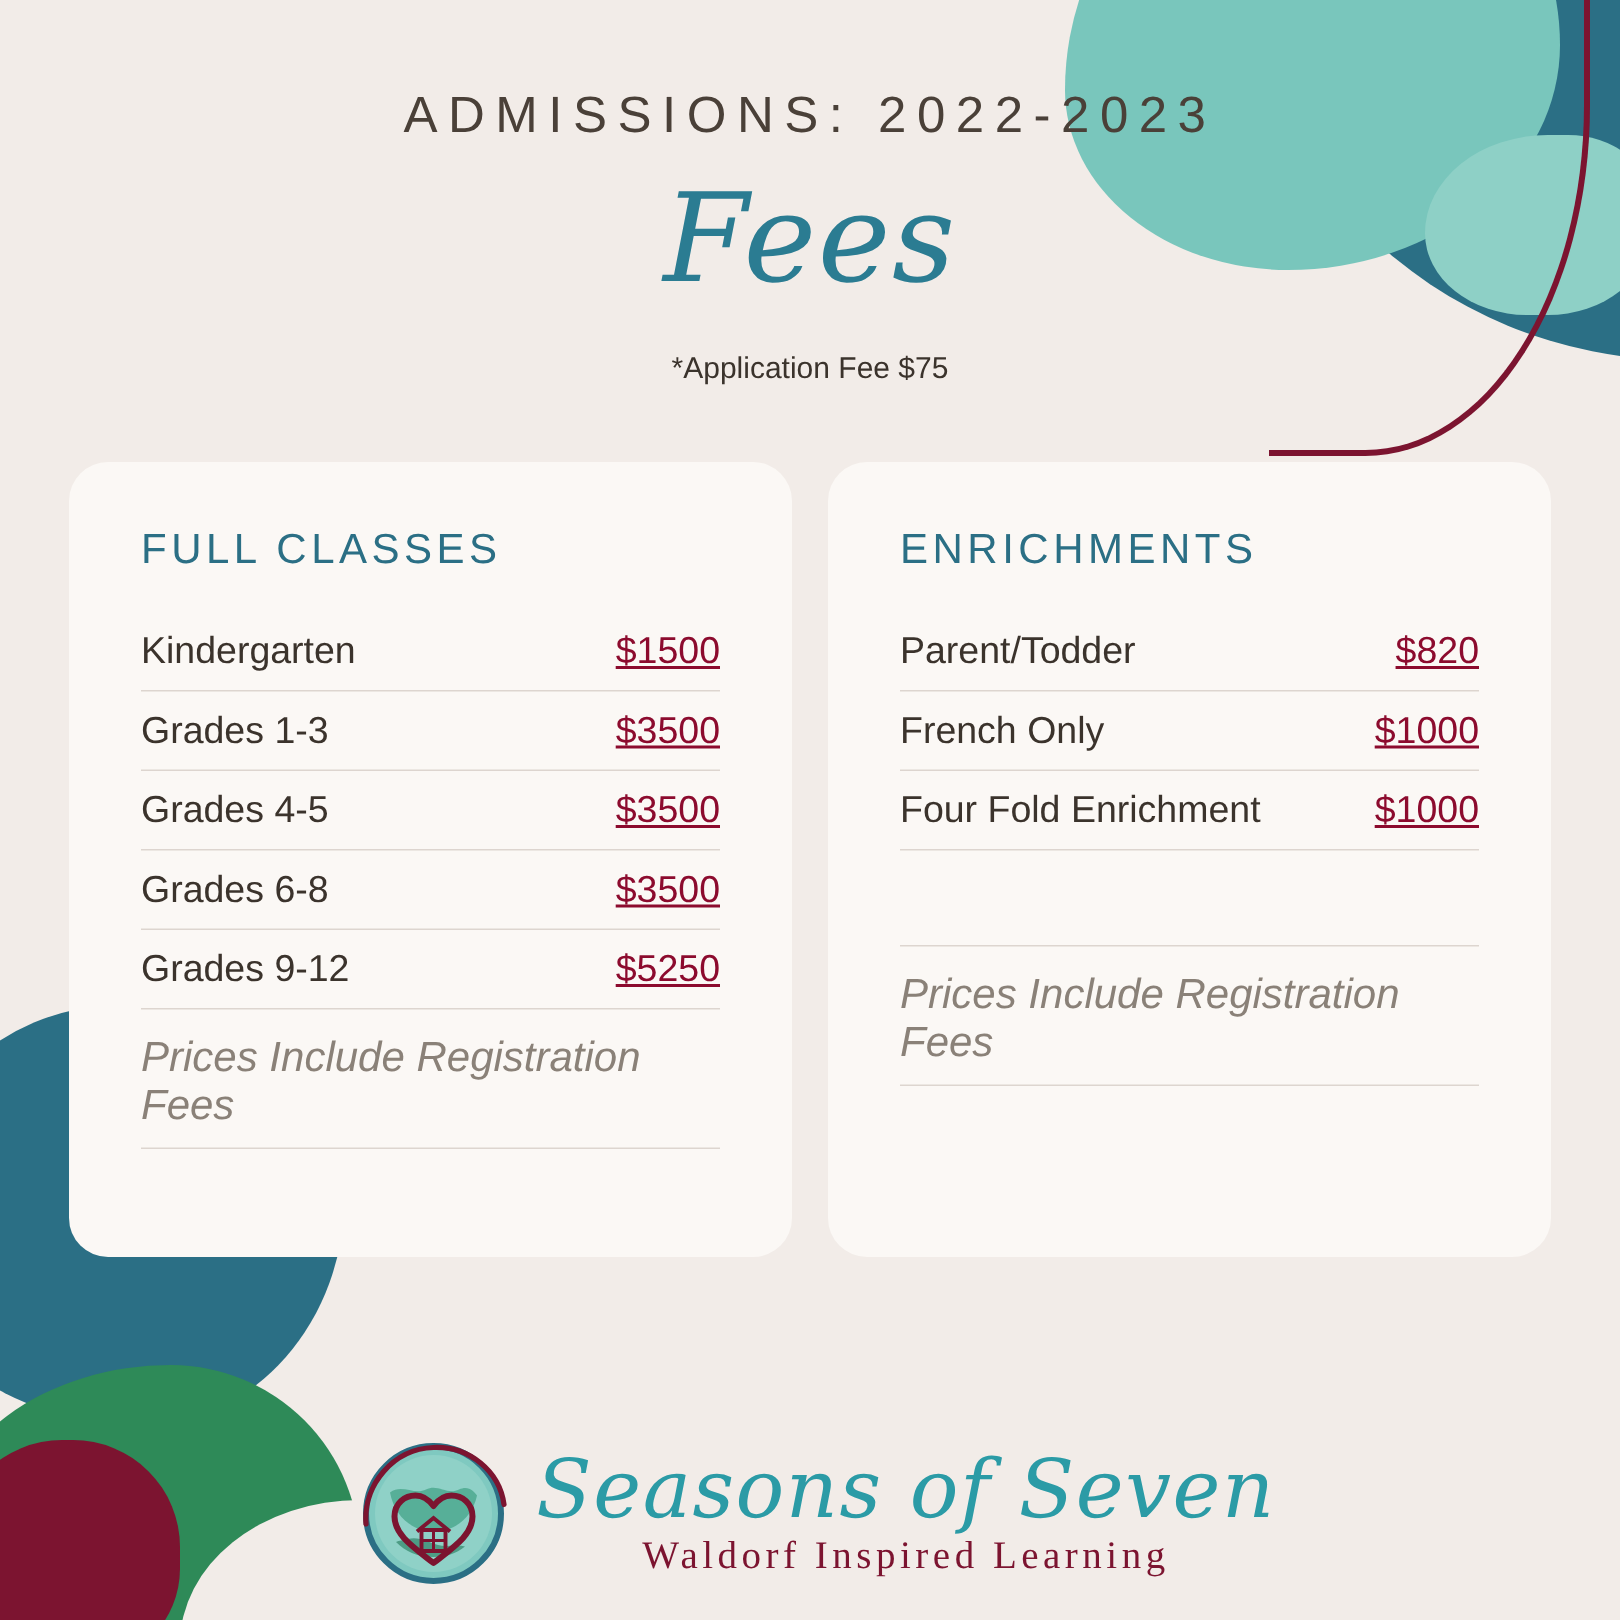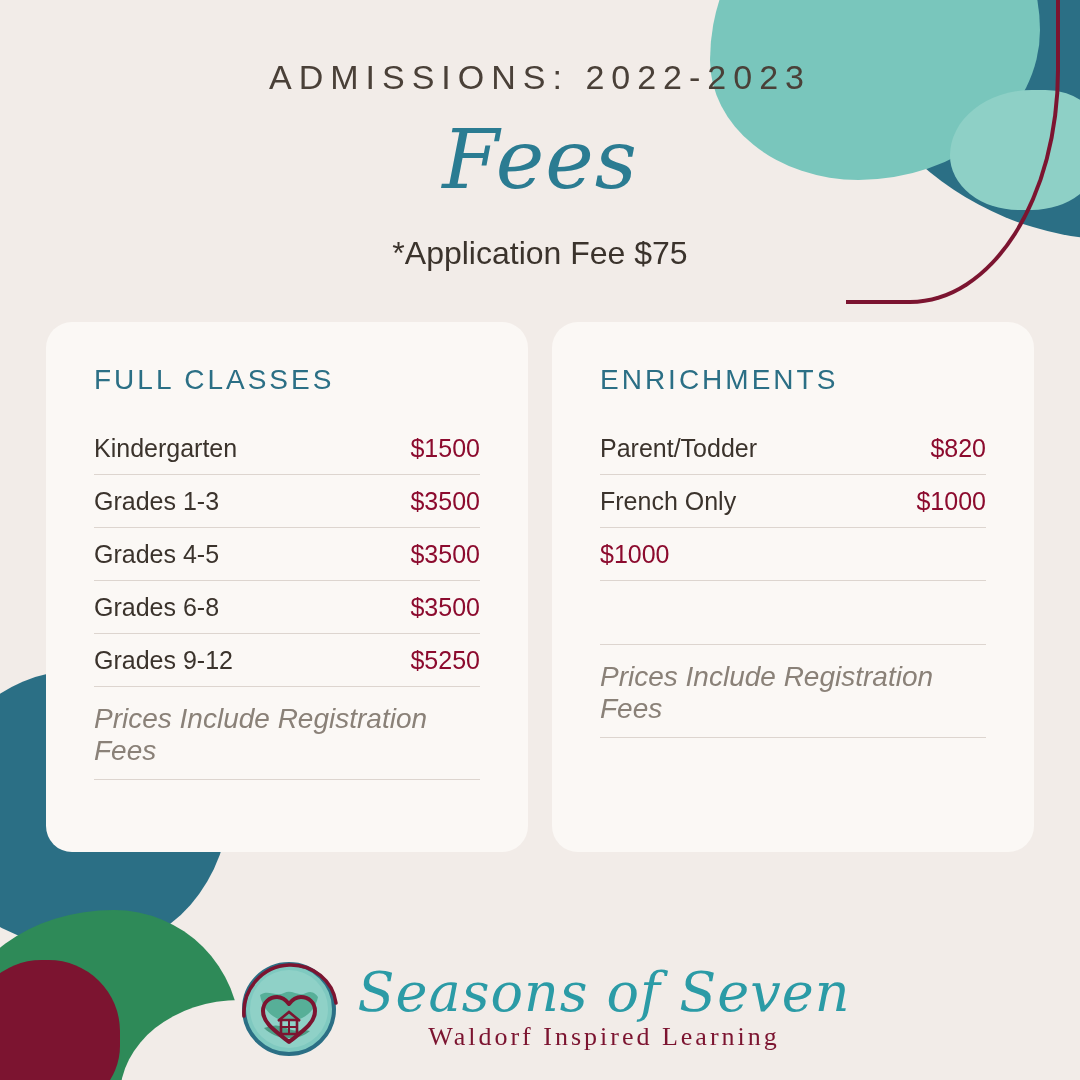--- a/index.html
+++ b/index.html
@@ -94,21 +94,21 @@
     font-family: "DejaVu Serif", serif;
     font-style: italic;
     font-size: 82px;
     color: #2b7c92;
     margin-top: 22px;
     letter-spacing: 1px;
     line-height: 1;
   }
   .app-fee {
     font-family: "Liberation Sans", sans-serif;
-    font-size: 32px;
+    font-size: 20px;
     color: #3b332c;
     margin-top: 34px;
   }
 
   
   .cards {
     position: relative;
     z-index: 3;
     display: flex;
     justify-content: center;
@@ -142,20 +142,21 @@
   }
   .fee-label {
     font-family: "Liberation Sans", sans-serif;
     font-size: 25px;
     color: #3b332c;
   }
   .fee-price {
     font-family: "Liberation Sans", sans-serif;
     font-size: 25px;
     color: #8c0b2e;
+    text-decoration: underline;
   }
   .fee-row.spacer {
     height: 40px;
   }
   .note-row {
     border-bottom: 1px solid #ddd5cf;
     padding: 16px 0 12px 0;
   }
   .note {
     font-family: Liberation Sans, sans-serif;
@@ -260,20 +261,21 @@
       <div class="rows">
         <div class="fee-row">
           <span class="fee-label">Parent/Todder</span>
           <span class="fee-price">$820</span>
         </div>
         <div class="fee-row">
           <span class="fee-label">French Only</span>
           <span class="fee-price">$1000</span>
         </div>
         <div class="fee-row">
+          <span class="fee-label">Four Fold Enrichment</span>
           <span class="fee-price">$1000</span>
         </div>
         <div class="fee-row spacer"></div>
         <div class="note-row">
           <span class="note">Prices Include Registration Fees</span>
         </div>
       </div>
     </div>
 
   </div>

